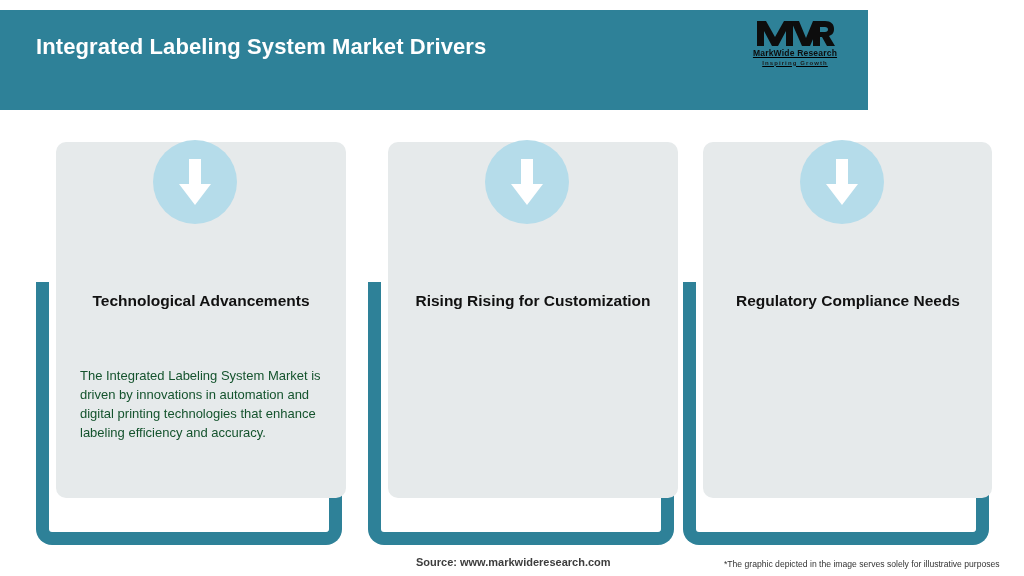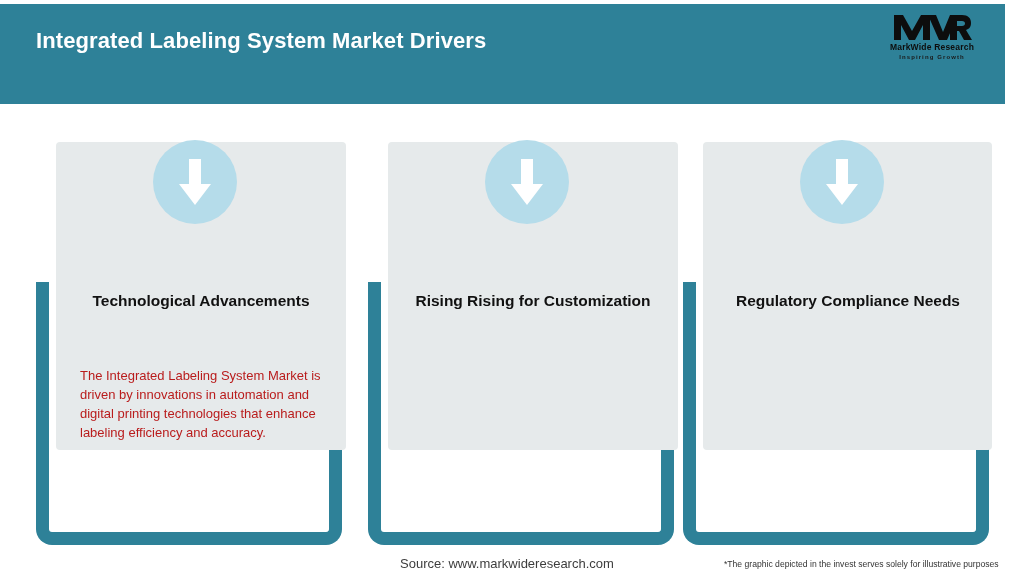--- a/index.html
+++ b/index.html
@@ -12,22 +12,22 @@
     background: #ffffff;
     font-family: "Liberation Sans", sans-serif;
     overflow: hidden;
     position: relative;
   }
 
   
   #header-bar {
     position: absolute;
     left: 0;
-    top: 4px;
-    width: 1005px;
+    top: 10px;
+    width: 868px;
     height: 100px;
     background: #2e8198;
   }
   #page-title {
     position: absolute;
     left: 36px;
     top: 24px;
     font-size: 22px;
     font-weight: bold;
     color: #ffffff;
@@ -36,20 +36,21 @@
   }
 
   
   #brand-logo {
     position: absolute;
     right: 18px;
     top: 8px;
     width: 110px;
     height: 56px;
     text-align: center;
+    text-decoration: underline;
   }
   #logo-mark {
     display: block;
     margin: 0 auto;
   }
   #logo-name {
     display: block;
     font-size: 8.5px;
     font-weight: bold;
     color: #0d0d0d;
@@ -98,23 +99,23 @@
     border-bottom: 13px solid #2e8198;
     border-bottom-left-radius: 16px;
     border-bottom-right-radius: 16px;
   }
 
   .driver-card {
     position: absolute;
     left: 20px;
     top: 42px;
     width: 290px;
-    height: 308px;
+    height: 356px;
     background: #e6eaeb;
-    border-radius: 4px;
+    border-radius: 10px;
   }
   .driver-card.narrow {
     width: 289px;
   }
 
   
   .icon-circle {
     position: absolute;
     top: 40px;
     left: 117px;
@@ -138,32 +139,32 @@
     color: #111111;
     line-height: 22px;
   }
 
   .card-body {
     position: absolute;
     left: 24px;
     top: 224px;
     width: 258px;
     font-size: 13px;
-    color: #b91c1c;
+    color: #14532d;
     line-height: 19px;
     text-align: left;
   }
 
   
   #source-text {
     position: absolute;
-    left: 400px;
+    left: 416px;
     top: 556px;
-    font-size: 13px;
-    font-weight: normal;
+    font-size: 11px;
+    font-weight: bold;
     color: #3d3d3d;
     white-space: nowrap;
   }
   #disclaimer-text {
     position: absolute;
     left: 724px;
     top: 559px;
     font-size: 8.6px;
     color: #333333;
     white-space: nowrap;
@@ -221,13 +222,13 @@
     <div class="icon-circle">
       <svg width="40" height="52" viewBox="0 0 40 52">
         <path d="M14 3 L26 3 L26 28 L36 28 L20 49 L4 28 L14 28 Z" fill="#ffffff"></path>
       </svg>
     </div>
   </div>
 
 </div>
 
 <div id="source-text">Source: www.markwideresearch.com</div>
-<div id="disclaimer-text">*The graphic depicted in the invest serves solely for illustrative purposes</div>
+<div id="disclaimer-text">*The graphic depicted in the image serves solely for illustrative purposes</div>
 
 </body></html>

